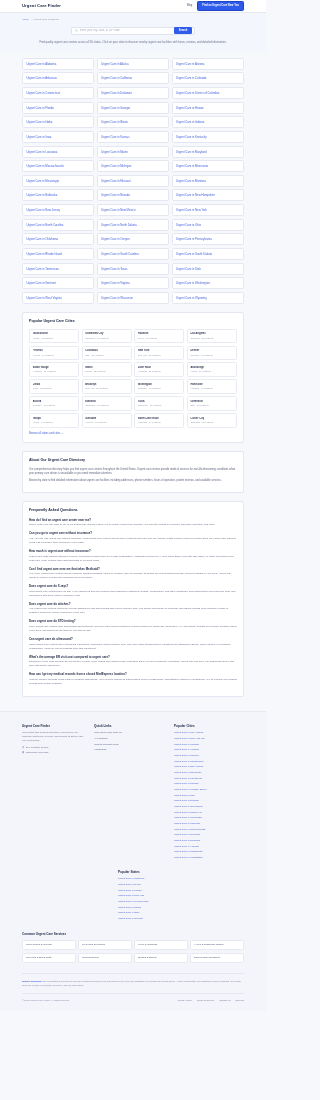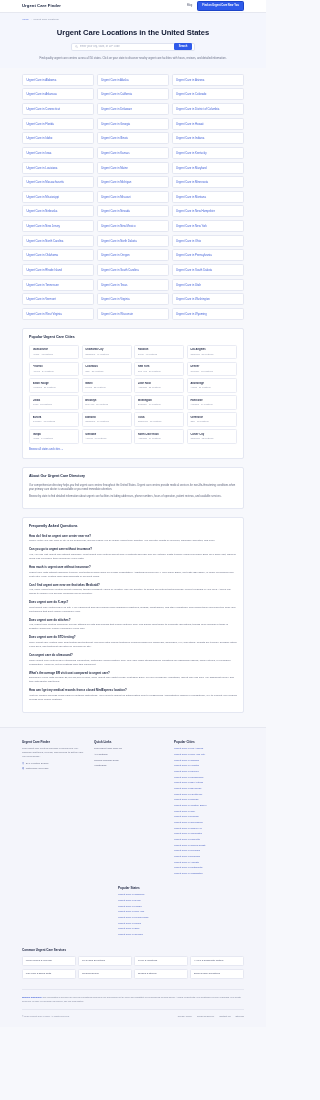--- a/index.html
+++ b/index.html
@@ -207,21 +207,20 @@
   </div>
 </div>
 
 <div class="hero">
   <div class="crumbs">
     <span class="c-home">Home</span>
     <span class="sep">›</span>
     <span>Urgent Care Locations</span>
   </div>
 
-  <h1>Urgent Care Locations in the United States</h1>
 
   <div class="searchbar">
     <svg class="mag" viewBox="0 0 16 16">
       <circle cx="7" cy="7" r="4.6" fill="none" stroke="#a7adc2" stroke-width="1.6"></circle>
       <line x1="10.4" y1="10.4" x2="14.4" y2="14.4" stroke="#a7adc2" stroke-width="1.6" stroke-linecap="round"></line>
     </svg>
     <input class="search-input" type="text" placeholder="Enter your city, state, or ZIP code" style="">
     <button class="search-btn">Search</button>
   </div>
 

